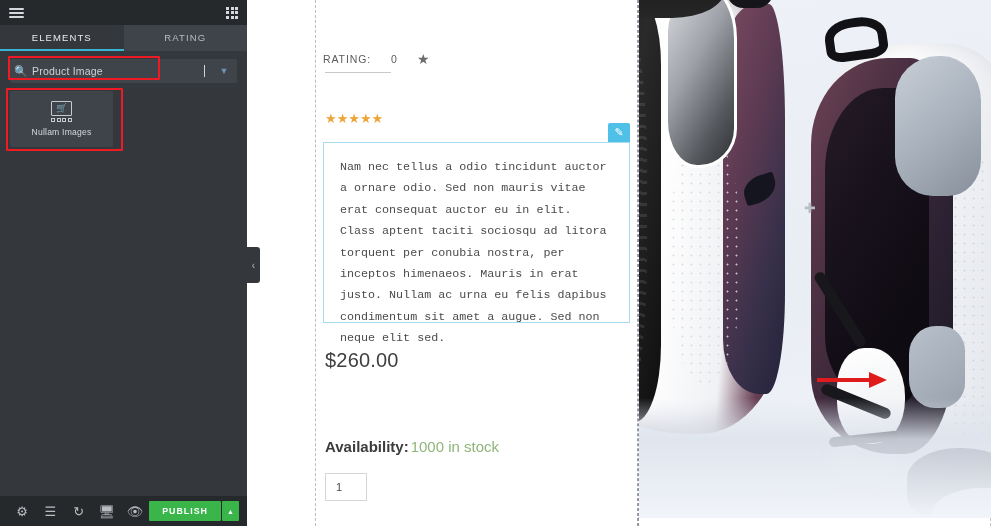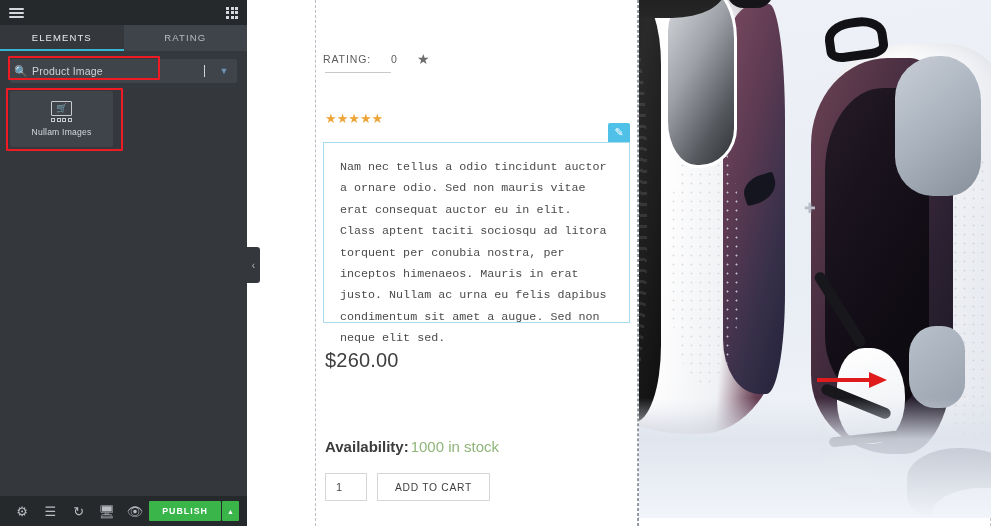--- a/index.html
+++ b/index.html
@@ -393,21 +393,20 @@
       </div>
 
       <div id="price">$260.00</div>
 
       <div id="availability">
         <span>Availability:</span><span class="stock">1000 in stock</span>
       </div>
 
       <div id="cart-row">
         <div id="qty-box">1</div>
-        <div id="addcart-btn">ADD TO CART</div>
       </div>
 
     </div>
 
     <div id="col-right">
       <div id="img-dash-l"></div>
       <div id="img-dash-r"></div>
       <div id="img-dash-b"></div>
 
       <div id="photo">

